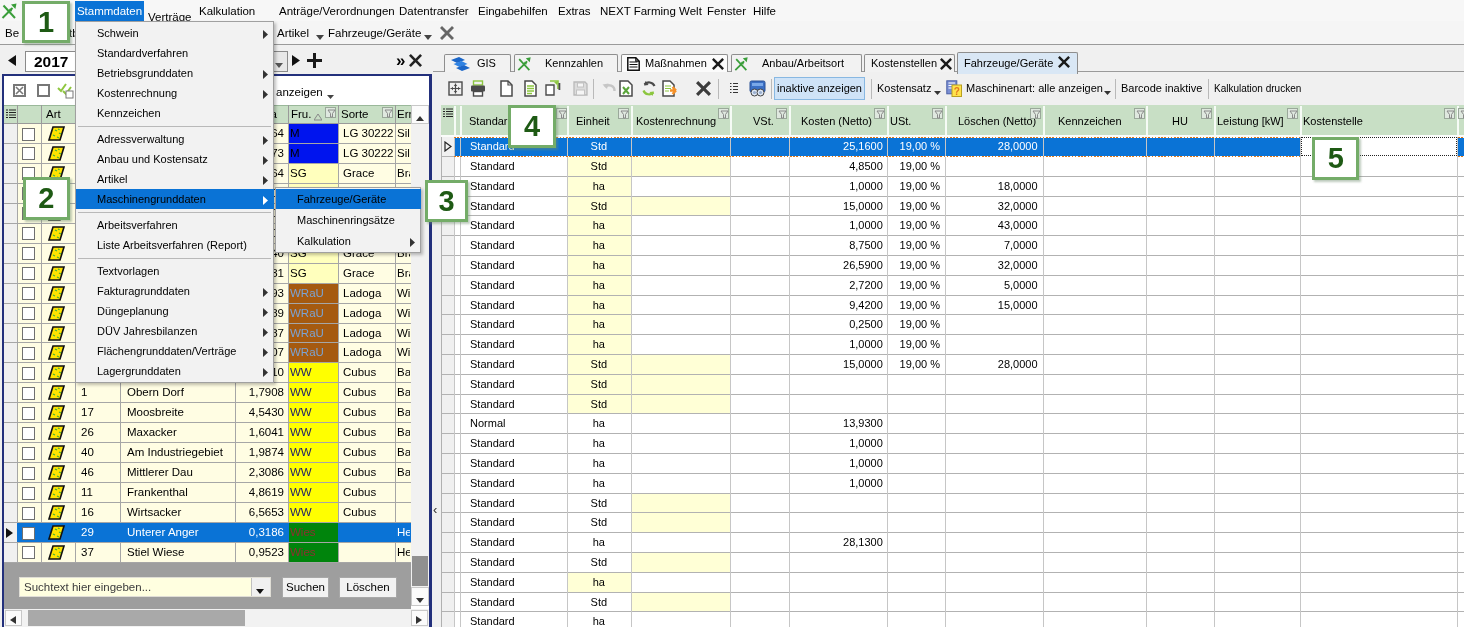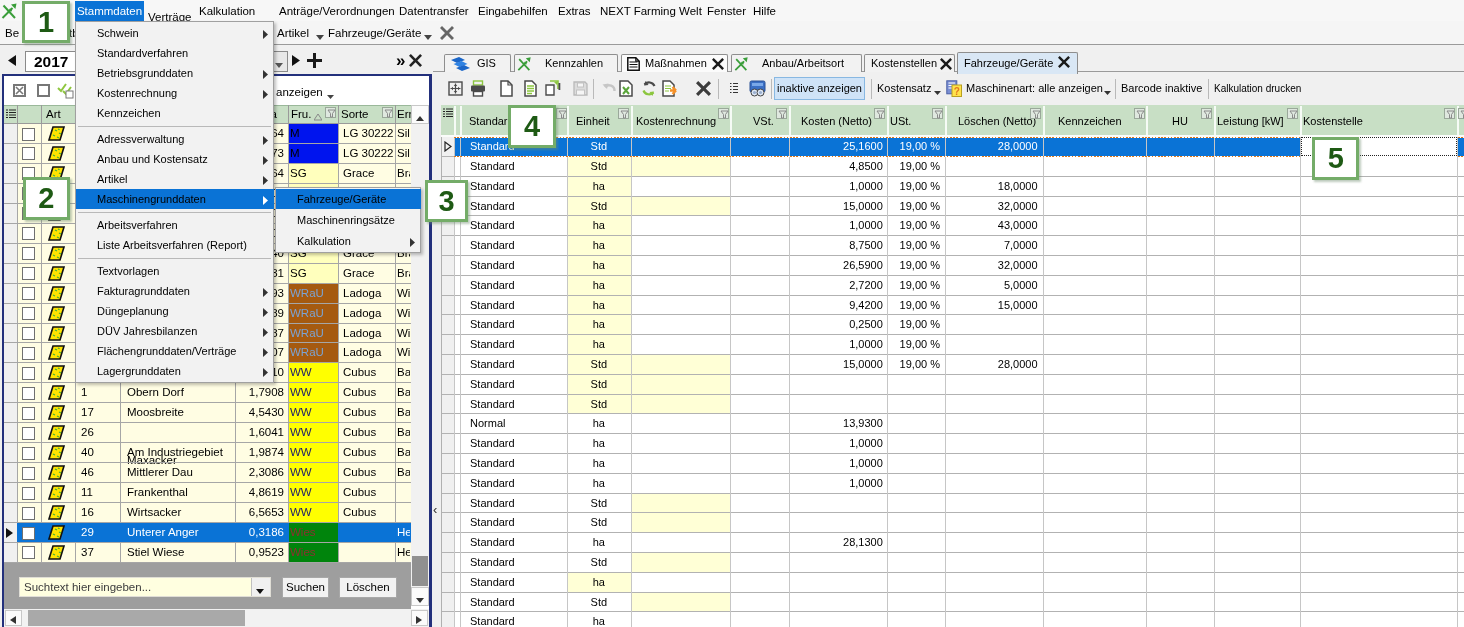--- a/index.html
+++ b/index.html
@@ -269,21 +269,21 @@
 <div style="position:absolute;left:289px;top:403.3px;width:49px;height:19.95px;background:#ffff00;color:#20206a;line-height:19.95px;padding-left:1px;">WW</div>
 <div style="position:absolute;left:343px;top:403.3px;height:19.95px;line-height:19.95px;white-space:nowrap;color:#000;">Cubus</div>
 <div style="position:absolute;left:397px;top:403.3px;width:13px;height:19.95px;line-height:19.95px;overflow:hidden;color:#000;">Back</div>
 <div style="position:absolute;left:4px;top:422.25px;width:407px;height:1px;background:#a6a6a6;"></div>
 <div style="position:absolute;left:22px;top:426.75px;width:13px;height:13px;background:#fff;border:1px solid #707070;"></div>
 <div style="position:absolute;left:47px;top:425.25px;width:20px;height:16px;"><svg width="20" height="16" viewBox="0 0 20 16">
       <path d="M6 1 L17 1 L13 14 L2 14 Z" fill="#ffe400" stroke="#111" stroke-width="1.6"></path>
       <path d="M8 4 l2 1 M12 7 l2 1 M6 9 l2 1 M10 11 l2 1 M11 3 l1.6 .8" stroke="#3fae3f" stroke-width="1.2"></path>
     </svg></div>
 <div style="position:absolute;left:81px;top:423.25px;height:19.95px;line-height:19.95px;white-space:nowrap;color:#000;">26</div>
-<div style="position:absolute;left:127px;top:423.25px;height:19.95px;line-height:19.95px;white-space:nowrap;color:#000;margin-top:28px;">Maxacker</div>
+<div style="position:absolute;left:127px;top:423.25px;height:19.95px;line-height:19.95px;white-space:nowrap;color:#000;">Maxacker</div>
 <div style="position:absolute;left:235px;top:423.25px;width:49px;height:19.95px;text-align:right;line-height:19.95px;color:#000;">1,6041</div>
 <div style="position:absolute;left:289px;top:423.25px;width:49px;height:19.95px;background:#ffff00;color:#20206a;line-height:19.95px;padding-left:1px;">WW</div>
 <div style="position:absolute;left:343px;top:423.25px;height:19.95px;line-height:19.95px;white-space:nowrap;color:#000;">Cubus</div>
 <div style="position:absolute;left:397px;top:423.25px;width:13px;height:19.95px;line-height:19.95px;overflow:hidden;color:#000;">Back</div>
 <div style="position:absolute;left:4px;top:442.2px;width:407px;height:1px;background:#a6a6a6;"></div>
 <div style="position:absolute;left:22px;top:446.7px;width:13px;height:13px;background:#fff;border:1px solid #707070;"></div>
 <div style="position:absolute;left:47px;top:445.2px;width:20px;height:16px;"><svg width="20" height="16" viewBox="0 0 20 16">
       <path d="M6 1 L17 1 L13 14 L2 14 Z" fill="#ffe400" stroke="#111" stroke-width="1.6"></path>
       <path d="M8 4 l2 1 M12 7 l2 1 M6 9 l2 1 M10 11 l2 1 M11 3 l1.6 .8" stroke="#3fae3f" stroke-width="1.2"></path>
     </svg></div>

